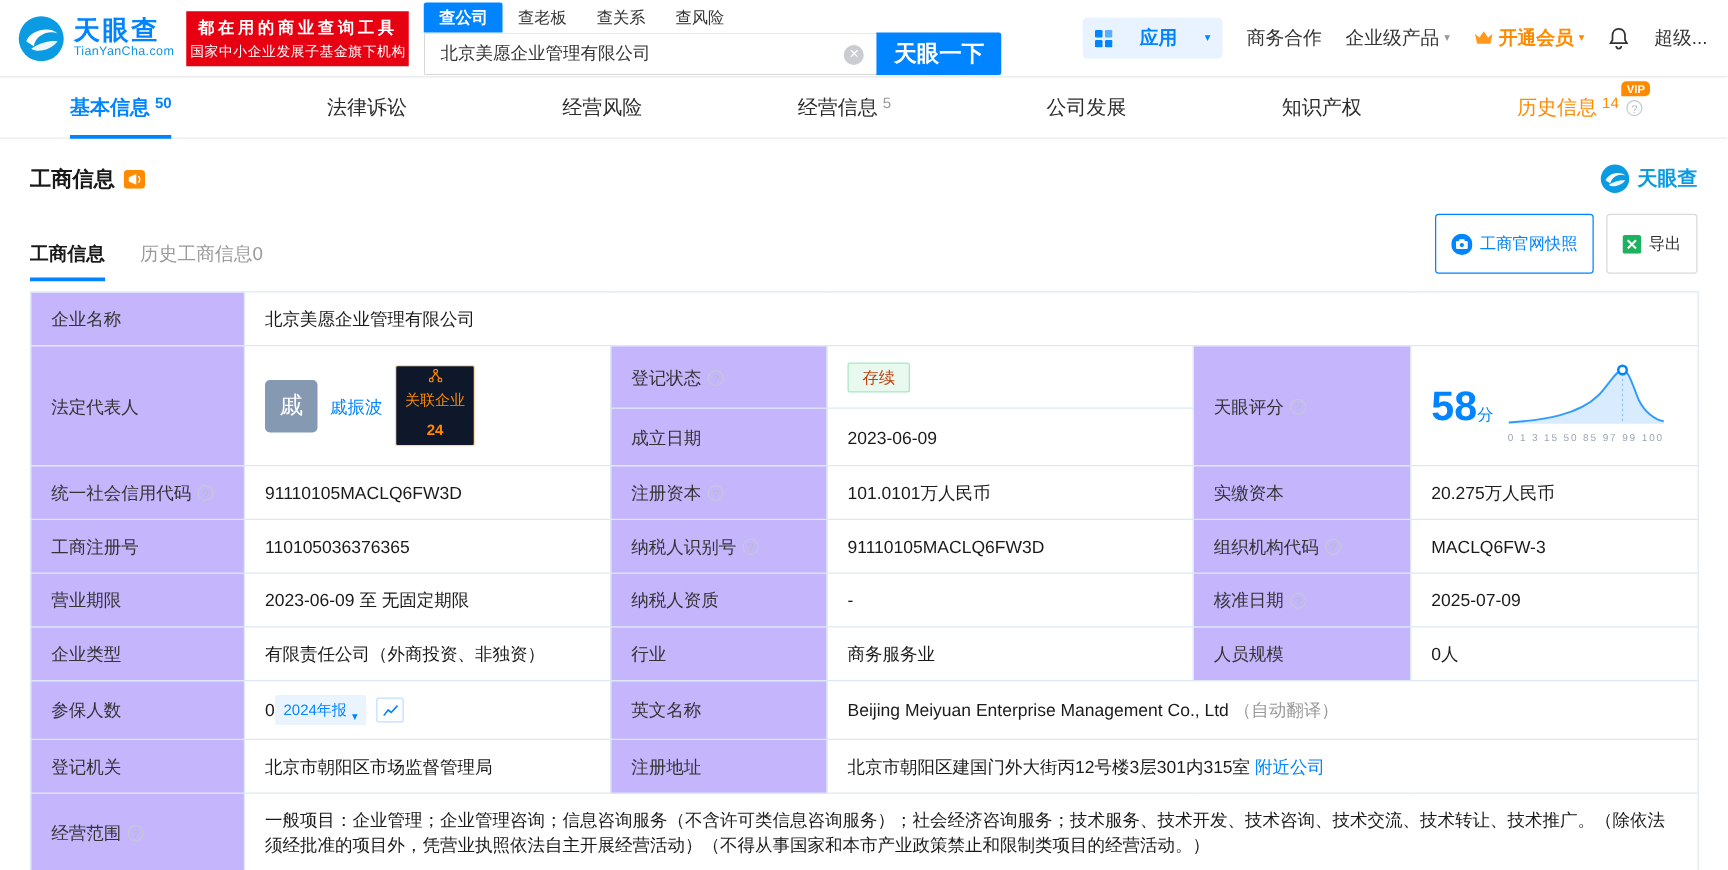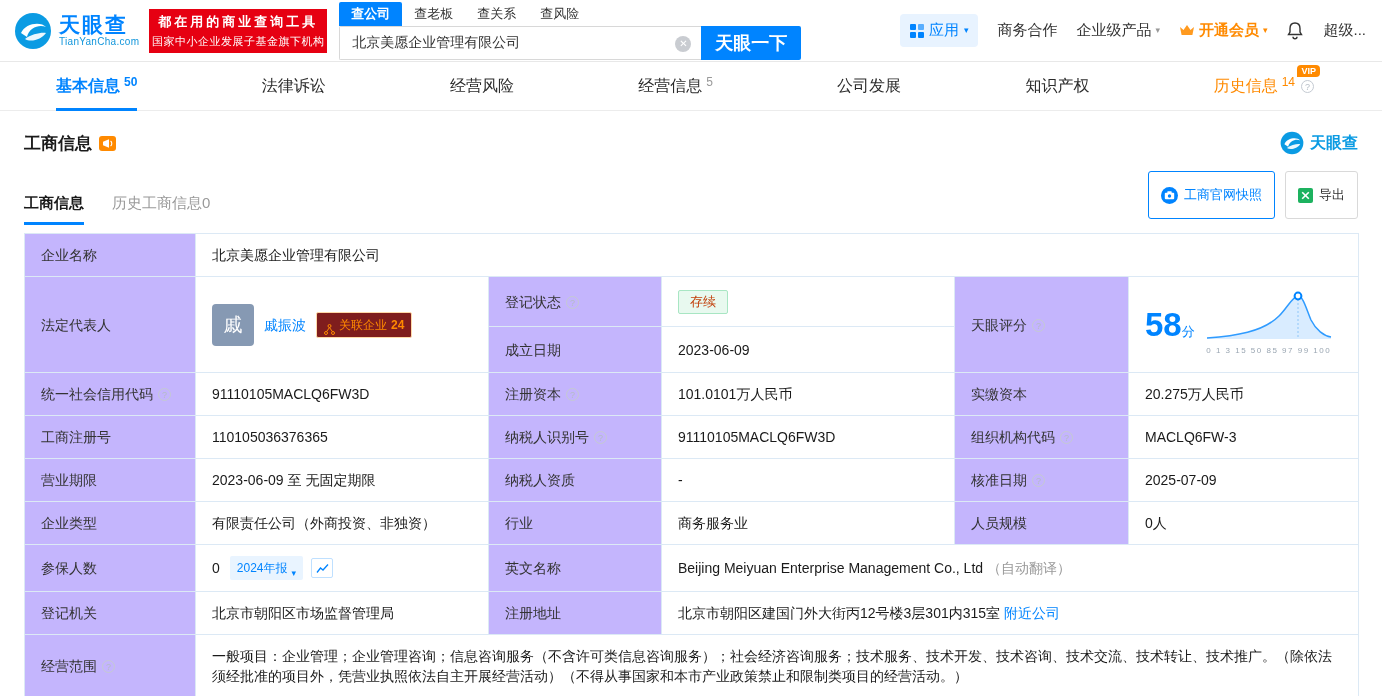--- a/index.html
+++ b/index.html
@@ -18,21 +18,21 @@
   .search-block { margin-left:12px; flex:0 0 auto; padding-top:2px; }
   .search-tabs { display:flex; align-items:flex-end; height:23px; }
   .stab { font-size:13px; padding:3px 12px 3px; color:#333; cursor:pointer; }
   .stab.active { background:#0084ff; color:#fff; border-radius:2px 2px 0 0; font-weight:bold; }
   .search-row { display:flex; }
   .search-input-wrap { position:relative; width:362px; height:34px; border:1px solid #d8d8d8; border-right:none; border-radius:2px 0 0 2px; background:#fff; }
   .search-input { width:100%; height:100%; border:none; outline:none; padding:0 34px 0 12px; font-size:14px; color:#333; font-family:inherit; }
   .clear-icon { position:absolute; right:10px; top:9px; width:16px; height:16px; background:#c9ccd1; color:#fff; border-radius:50%; font-size:10px; line-height:16px; text-align:center; cursor:pointer; }
   .search-btn { width:100px; height:34px; background:#0084ff; color:#fff; border:none; font-size:18px; font-weight:bold; border-radius:0 2px 2px 0; cursor:pointer; font-family:inherit; }
   .top-right { margin-left:auto; display:flex; align-items:center; gap:19px; font-size:15px; overflow:hidden; }
-  .apps-btn { display:flex; align-items:center; gap:5px; background:#e8f3ff; color:#0084ff; padding:7px 10px; border-radius:4px; cursor:pointer; font-weight:normal; }
+  .apps-btn { display:flex; align-items:center; gap:22px; background:#e8f3ff; color:#0084ff; padding:7px 10px; border-radius:4px; cursor:pointer; font-weight:bold; }
   .caret { font-size:9px; line-height:1; }
   .caret.gray { color:#999; }
   .caret.orange { color:#ff8a00; }
   .nav-link { color:#333; cursor:pointer; display:flex; align-items:center; gap:4px; }
   .nav-link.vip { color:#ff8a00; font-weight:bold; }
   .bell-wrap { cursor:pointer; }
   .user-menu { color:#333; cursor:pointer; }
 
   
   .main-tabs { height:49px; border-bottom:1px solid #ececec; display:flex; justify-content:space-between; padding:0 46px 0 56px; }
@@ -70,31 +70,31 @@
   .help { display:inline-block; width:13px; height:13px; border:1px solid #c4cad2; border-radius:50%; color:#b5bcc5; font-size:9px; line-height:12px; text-align:center; margin-left:5px; font-style:normal; vertical-align:1px; cursor:pointer; }
   .help::before { content:"?"; }
   .link { color:#0084ff; cursor:pointer; }
   .note { color:#999; }
 
   .status-ok { display:inline-block; background:#e8f9ef; border:1px solid #a8e6c3; color:#c2410c; font-size:13px; padding:1px 11px; border-radius:2px; }
 
   .rep { display:flex; align-items:center; gap:10px; }
   .avatar { width:42px; height:42px; background:#8699b3; color:#fff; font-size:19px; display:flex; align-items:center; justify-content:center; border-radius:4px; cursor:pointer; flex:0 0 auto; }
   .rep-name { font-size:14px; }
-  .rel-badge { display:inline-flex; align-items:flex-end; gap:4px; border:1px solid #ffd9a8; background:#7f1d1d; color:#ff8a00; font-size:12px; padding:2px 7px; border-radius:2px; cursor:pointer; }
+  .rel-badge { display:inline-flex; align-items:center; gap:4px; border:1px solid #ffd9a8; background:#0f172a; color:#ff8a00; font-size:12px; padding:2px 7px; border-radius:2px; cursor:pointer;flex-direction:column; }
   .rel-cnt { font-weight:bold; }
 
   .score-wrap { display:flex; align-items:center; gap:10px; }
   .score-num { font-size:33px; font-weight:bold; color:#0084ff; line-height:36px; }
   .score-unit { font-size:13px; color:#0084ff; }
   .score-chart { width:128px; }
   .axis { font-size:8px; color:#9aa6b2; text-align:center; letter-spacing:1.5px; white-space:nowrap; margin-top:1px; }
 
   .insured-val { display:inline-flex; align-items:center; }
-  .annual-badge { display:inline-flex; align-items:flex-end; gap:4px; background:#e9f4ff; color:#0084ff; font-size:12px; padding:2px 7px; border-radius:2px; margin-left:10px; cursor:pointer; }
+  .annual-badge { display:inline-flex; align-items:flex-end; gap:4px; background:#e9f4ff; color:#0084ff; font-size:12px; padding:2px 7px; border-radius:2px; cursor:pointer; }
   .trend-btn { display:inline-flex; width:22px; height:20px; border:1px solid #bfe0ff; border-radius:2px; align-items:center; justify-content:center; margin-left:8px; cursor:pointer; background:#fff; }
 </style>
 </head>
 <body>
 
 <div class="page">
 
   <header class="topbar">
     <div class="logo">
       <svg width="38" height="38" viewBox="0 0 38 38">

